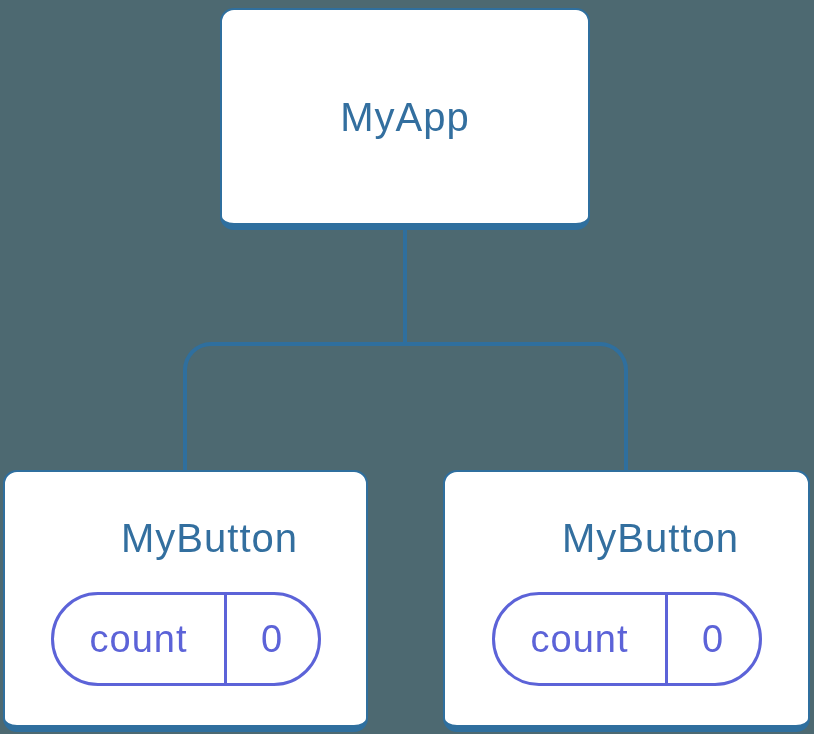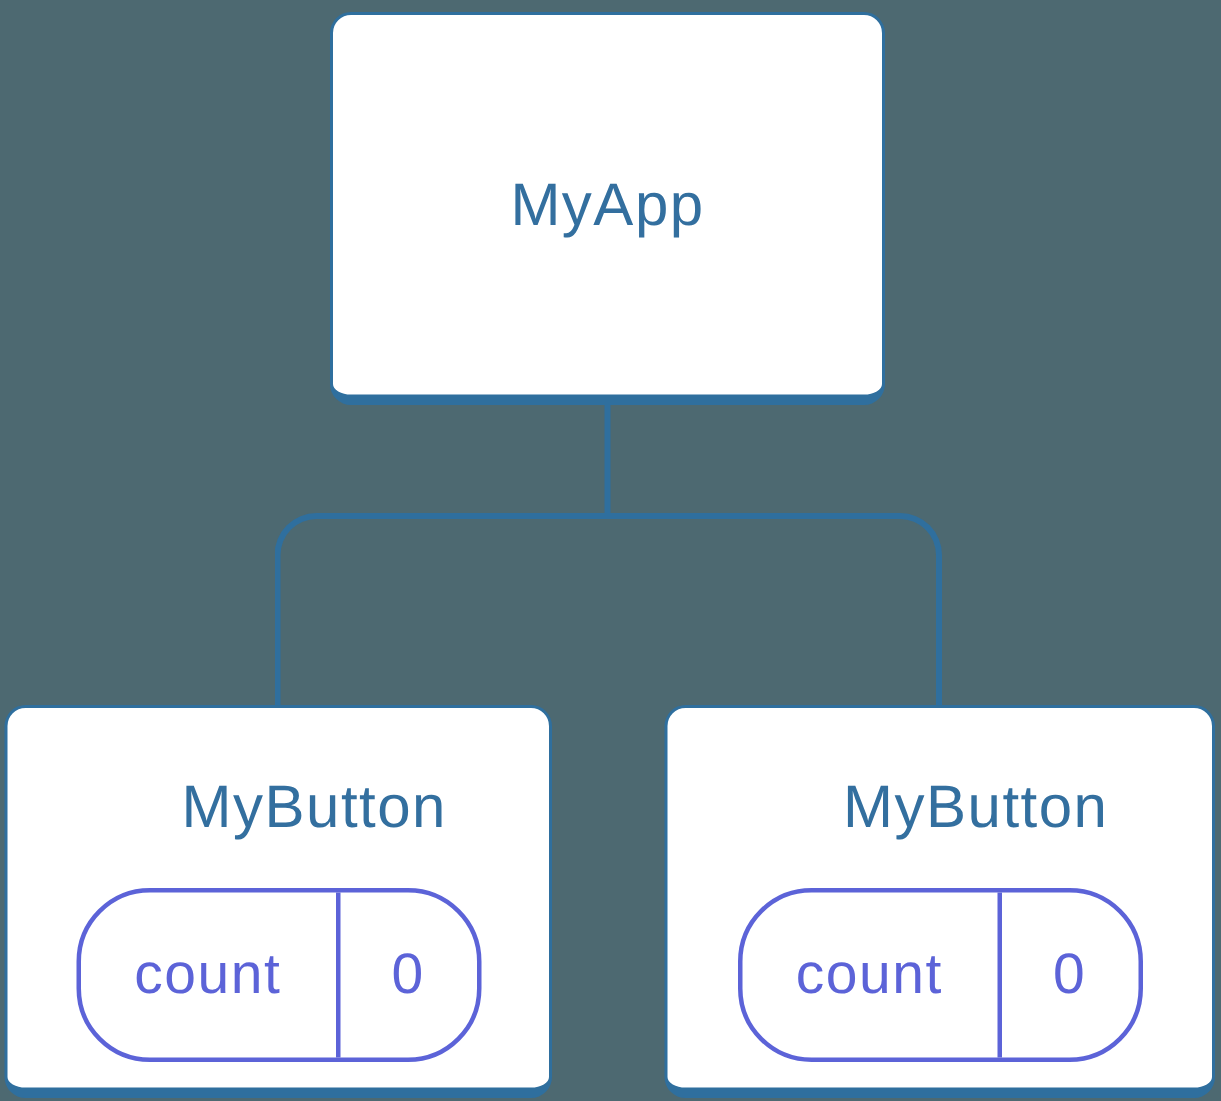--- a/index.html
+++ b/index.html
@@ -41,21 +41,21 @@
   .node {
     position: absolute;
     z-index: 2;
     background: var(--node_fill);
     border: 2px solid var(--connector_line);
     border-bottom-width: 7px;
     border-radius: 14px;
   }
   .node-root {
     left: 220px; top: 8px;
-    width: 370px; height: 262px;
+    width: 370px; height: 222px;
     display: flex; align-items: center; justify-content: center;
   }
   .node-child-left  { left: 3px;   top: 470px; width: 365px; height: 262px; }
   .node-child-right { left: 443px; top: 470px; width: 367px; height: 262px; }
 
   .node-title {
     color: var(--title_text);
     font-size: 40px;
     font-weight: 500;
     letter-spacing: 1px;
@@ -68,21 +68,21 @@
     width: 100%;
     text-align: center;
     margin-left: 24px;
   }
 
   
   .state-pill {
     position: absolute;
     top: 120px; left: 50%;
     transform: translateX(-50%);
-    width: 270px; height: 116px;
+    width: 270px; height: 94px;
     border: 3px solid var(--state_accent);
     border-radius: 49px;
     display: flex;
     align-items: stretch;
     background: var(--node_fill);
     text-align: center;
   }
   .state-key, .state-value {
     display: flex;
     align-items: center;

